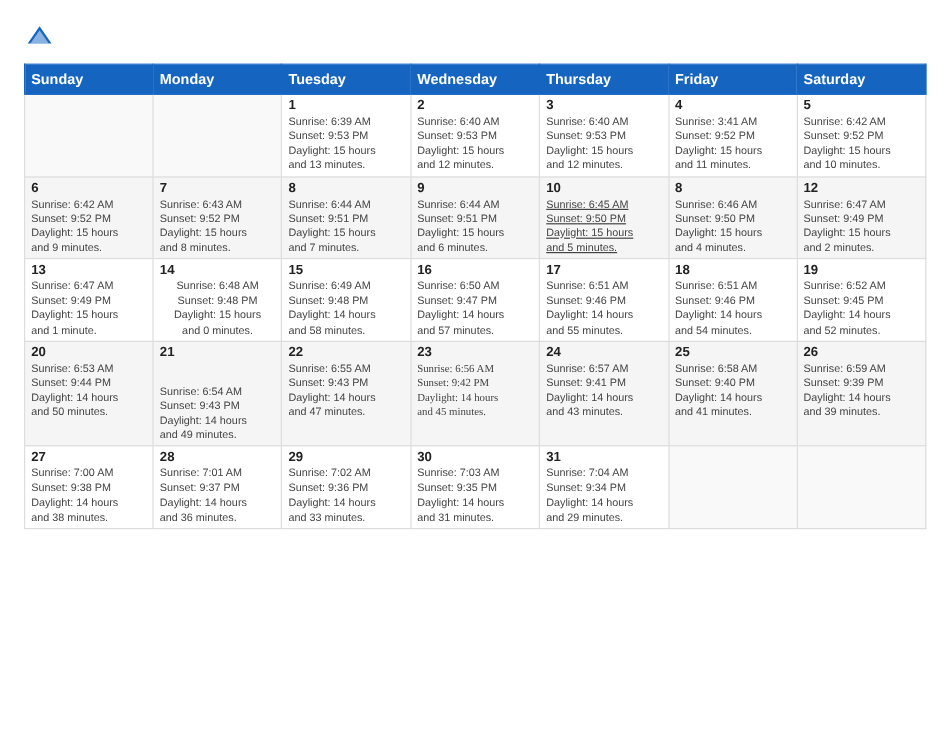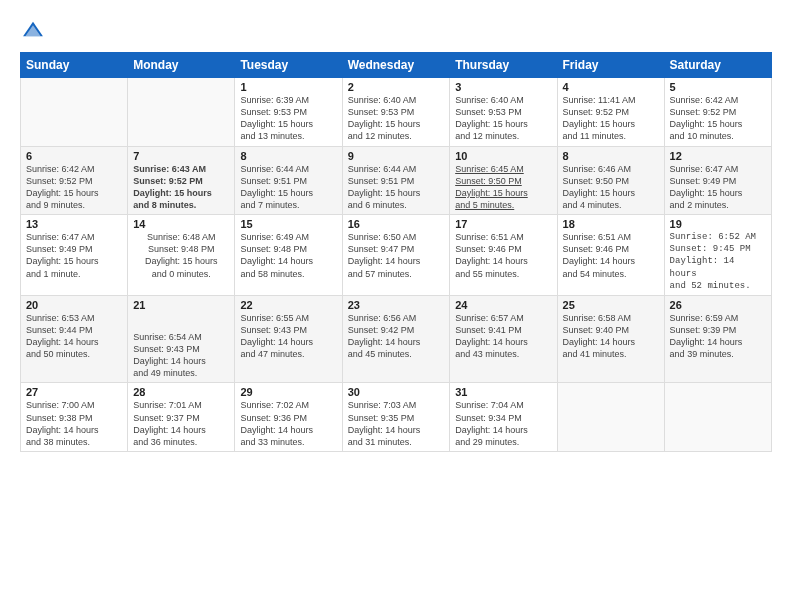--- a/index.html
+++ b/index.html
@@ -142,21 +142,21 @@
           </td>
           <td>
             <div class="day-num">3</div>
             <div class="day-info" style="white-space: pre-line;">Sunrise: 6:40 AM
 Sunset: 9:53 PM
 Daylight: 15 hours
 and 12 minutes.</div>
           </td>
           <td>
             <div class="day-num">4</div>
-            <div class="day-info" style="white-space: pre-line;">Sunrise: 11:41 AM
+            <div class="day-info" style="white-space: pre-line;">Sunrise: 3:41 AM
 Sunset: 9:52 PM
 Daylight: 15 hours
 and 11 minutes.</div>
           </td>
           <td>
             <div class="day-num">5</div>
             <div class="day-info" style="white-space: pre-line;">Sunrise: 6:42 AM
 Sunset: 9:52 PM
 Daylight: 15 hours
 and 10 minutes.</div>
@@ -165,21 +165,21 @@
         <tr class="row-alt">
           <td>
             <div class="day-num">6</div>
             <div class="day-info" style="white-space: pre-line;">Sunrise: 6:42 AM
 Sunset: 9:52 PM
 Daylight: 15 hours
 and 9 minutes.</div>
           </td>
           <td>
             <div class="day-num">7</div>
-            <div class="day-info" style="white-space: pre-line; font-weight: bold;">Sunrise: 6:43 AM
+            <div class="day-info" style="white-space: pre-line;">Sunrise: 6:43 AM
 Sunset: 9:52 PM
 Daylight: 15 hours
 and 8 minutes.</div>
           </td>
           <td>
             <div class="day-num">8</div>
             <div class="day-info" style="white-space: pre-line;">Sunrise: 6:44 AM
 Sunset: 9:51 PM
 Daylight: 15 hours
 and 7 minutes.</div>
@@ -251,21 +251,21 @@
           </td>
           <td>
             <div class="day-num">18</div>
             <div class="day-info" style="white-space: pre-line;">Sunrise: 6:51 AM
 Sunset: 9:46 PM
 Daylight: 14 hours
 and 54 minutes.</div>
           </td>
           <td>
             <div class="day-num">19</div>
-            <div class="day-info" style="white-space: pre-line; font-family: Liberation Mono, monospace;">Sunrise: 6:52 AM
+            <div class="day-info" style="white-space: pre-line;">Sunrise: 6:52 AM
 Sunset: 9:45 PM
 Daylight: 14 hours
 and 52 minutes.</div>
           </td>
         </tr>
         <tr class="row-alt">
           <td>
             <div class="day-num">20</div>
             <div class="day-info" style="white-space: pre-line;">Sunrise: 6:53 AM
 Sunset: 9:44 PM
@@ -281,21 +281,21 @@
           </td>
           <td>
             <div class="day-num">22</div>
             <div class="day-info" style="white-space: pre-line;">Sunrise: 6:55 AM
 Sunset: 9:43 PM
 Daylight: 14 hours
 and 47 minutes.</div>
           </td>
           <td>
             <div class="day-num">23</div>
-            <div class="day-info" style="white-space: pre-line;">Sunrise: 6:56 AM
+            <div class="day-info" style="white-space: pre-line; font-family: Liberation Serif, serif;">Sunrise: 6:56 AM
 Sunset: 9:42 PM
 Daylight: 14 hours
 and 45 minutes.</div>
           </td>
           <td>
             <div class="day-num">24</div>
             <div class="day-info" style="white-space: pre-line;">Sunrise: 6:57 AM
 Sunset: 9:41 PM
 Daylight: 14 hours
 and 43 minutes.</div>

